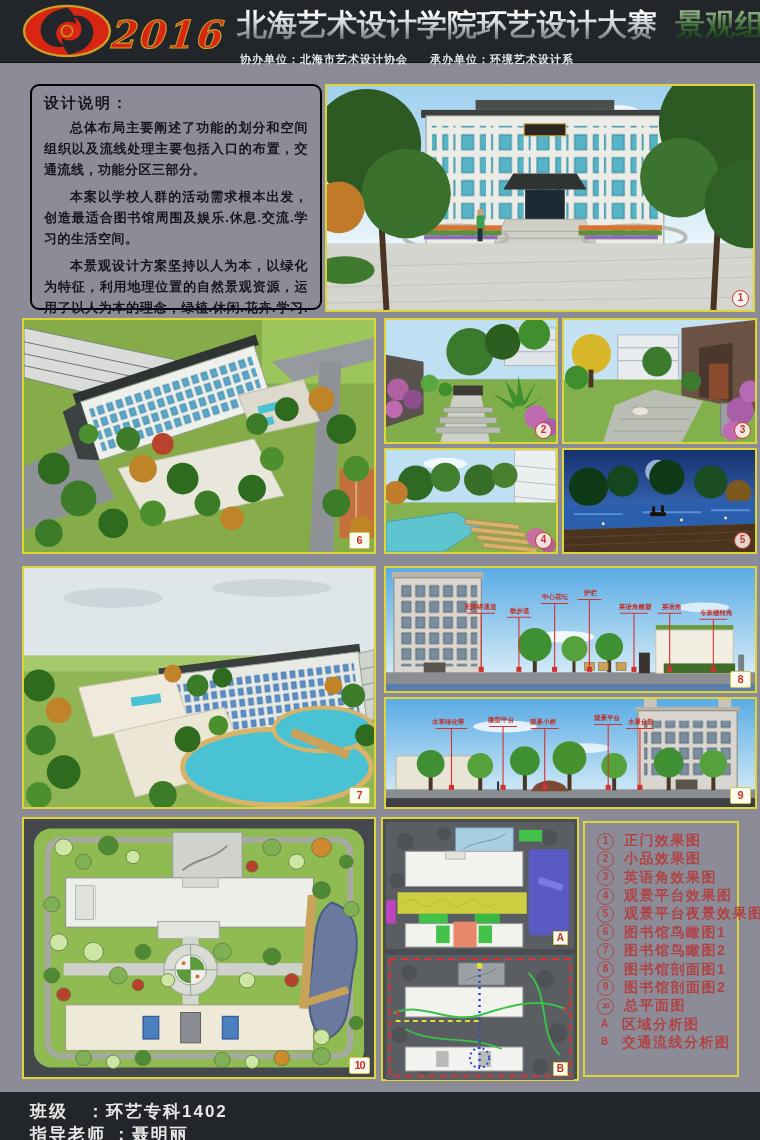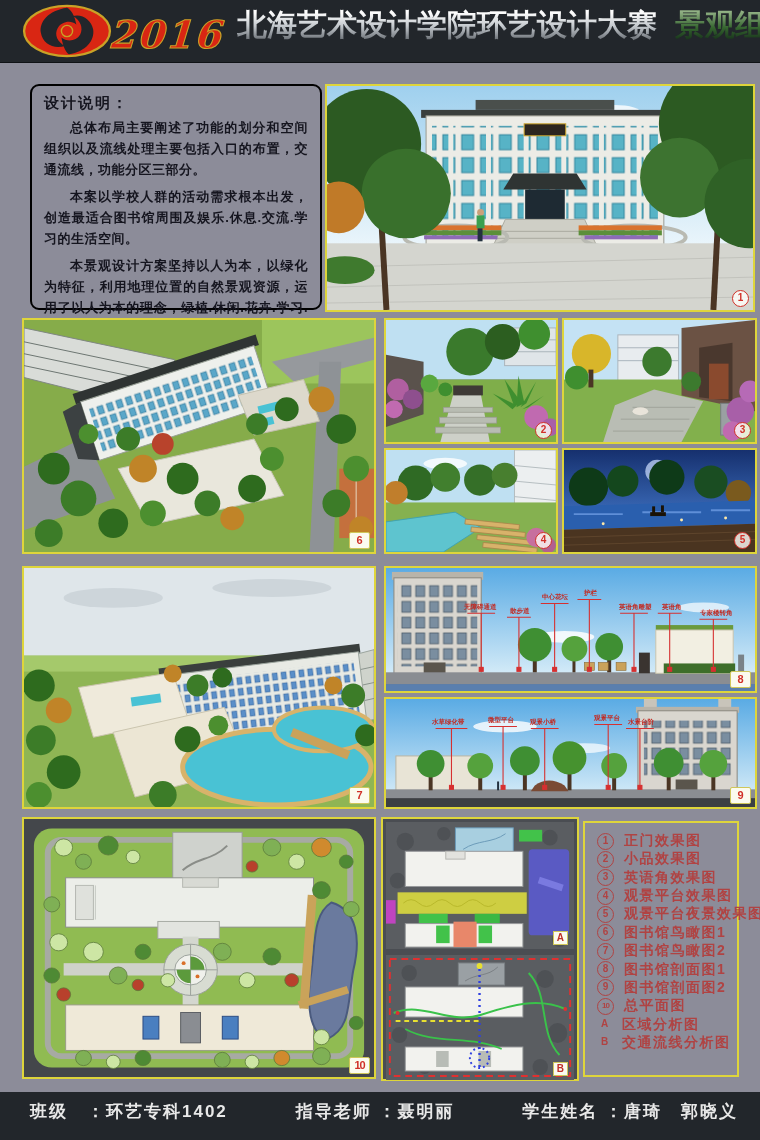--- a/index.html
+++ b/index.html
@@ -50,37 +50,40 @@
              flex-direction:column;justify-content:space-between;box-sizing:border-box;}
   #legend li{display:flex;align-items:center;gap:10px;}
   .lnum{flex:0 0 15px;width:15px;height:15px;line-height:14px;text-align:center;color:#b04343;
         font-weight:bold;font-size:10px;}
   #legend li:nth-child(-n+10) .lnum{border:1.3px solid #b04343;border-radius:50%;}
   #legend li:nth-child(10) .lnum{font-size:8px;letter-spacing:-1px;}
   .llabel{font-size:14px;color:#b04343;font-weight:bold;letter-spacing:1.5px;white-space:nowrap;}
   
   #ftr{position:absolute;left:0;top:1092px;width:760px;height:48px;background:#22262b;
        display:flex;align-items:flex-start;justify-content:space-between;box-sizing:border-box;
-       padding:8px 22px 0 30px;color:#e8e8e8;font-size:17px;font-weight:bold;letter-spacing:2px;white-space:nowrap;}
+       padding:8px 22px 0 30px;color:#e8e8e8;font-size:17px;font-weight:bold;letter-spacing:2px;white-space:nowrap;flex-direction:column;}
 </style>
 </head>
 <body>
 
 <div id="poster">
 
   <div id="hdr">
     <svg id="logo" viewBox="0 0 100 60">
       <ellipse cx="50" cy="30" rx="46" ry="27" fill="#d92613" stroke="#c9a227" stroke-width="2.5"></ellipse>
       <path d="M50,5 C30,8 20,20 22,32 C24,44 36,50 48,46 C40,42 36,34 40,27 C44,20 54,18 60,23 C58,12 54,7 50,5 Z" fill="#22262b"></path>
       <path d="M52,55 C70,52 80,40 78,28 C76,18 66,11 56,14 C64,18 68,27 64,34 C60,41 50,42 44,37 C46,48 49,53 52,55 Z" fill="#22262b"></path>
       <circle cx="50" cy="30" r="6" fill="none" stroke="#c9a227" stroke-width="1.5"></circle>
     </svg>
     <span id="year">2016</span>
     <div id="titlebar">
       <span class="title-main">北海艺术设计学院环艺设计大赛</span><span class="title-grp">景观组</span>
+    </div>
+    <div id="org2" class="orgline">
+      <span>协办单位：</span><span>北海市艺术设计协会</span><span class="orggap2"></span><span>承办单位：</span><span>环境艺术设计系</span>
     </div>
   </div>
 
   <div id="desc">
     <h2>设计说明：</h2>
     <p>总体布局主要阐述了功能的划分和空间组织以及流线处理主要包括入口的布置，交通流线，功能分区三部分。</p>
     <p>本案以学校人群的活动需求根本出发，创造最适合图书馆周围及娱乐.休息.交流.学习的生活空间。</p>
     <p>本景观设计方案坚持以人为本，以绿化为特征，利用地理位置的自然景观资源，运用了以人为本的理念，绿植.休闲.花卉.学习.构成了特色的校园环境。</p>
   </div>
 

